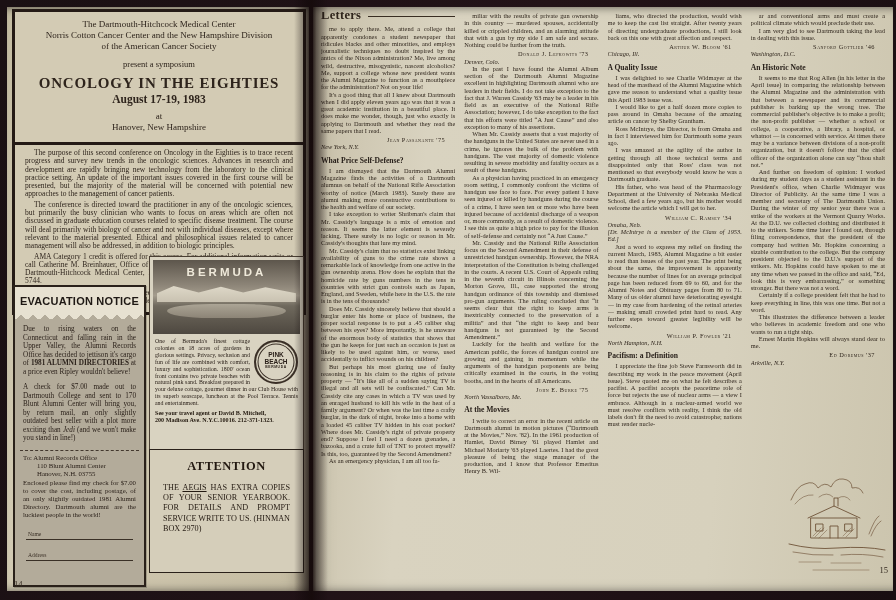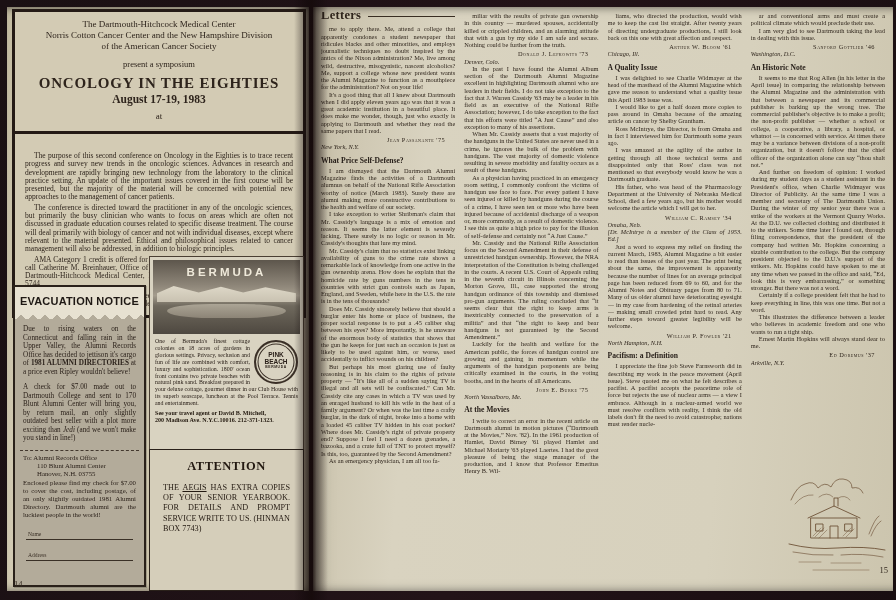--- a/index.html
+++ b/index.html
@@ -18,21 +18,21 @@
   .pagenum{position:absolute;font-size:8.5px;color:#33291f;}
 
   
   .onc-ad{position:absolute;left:5px;top:2px;width:288px;border:3px solid #241a15;background:#d3cbb4;}
   .onc-header{border-bottom:3px solid #241a15;text-align:center;padding:7px 6px 9px;}
   .onc-h1{font-size:9px;line-height:11px;}
   .onc-presents{font-size:8.5px;margin-top:7px;}
   .onc-title{font-size:15px;font-weight:bold;letter-spacing:.8px;margin-top:6px;}
   .onc-dates{font-size:11.5px;font-weight:bold;margin-top:1px;}
   .onc-at{font-size:9px;margin-top:6px;line-height:11px;}
-  .onc-body{padding:18px 10px 0;font-size:7.5px;line-height:8.3px;text-align:justify;}
+  .onc-body{padding:4px 10px 0;font-size:7.5px;line-height:8.3px;text-align:justify;}
   .onc-body p{margin:0 0 2px;text-indent:9px;}
   .onc-footer{text-align:center;font-size:7.3px;line-height:8.4px;padding:1px 24px 6px;}
 
   
   .evac-ad{position:absolute;left:6px;top:278px;width:129px;height:298px;border:2px solid #2a211a;
     background:#b3ab9a;box-shadow:1px 1px 0 rgba(0,0,0,.2);}
   .evac-head{background:#e7e1d1;text-align:center;font-family:"Liberation Sans",sans-serif;
     font-weight:bold;font-size:11px;letter-spacing:.2px;padding:8px 2px 4px;color:#1e1814;}
   .evac-torn{height:8px;background:
     linear-gradient(135deg,#e7e1d1 50%,transparent 50%) 0 0/12px 8px repeat-x,
@@ -59,21 +59,21 @@
   .berm-text{font-size:5.9px;line-height:6.9px;text-align:justify;padding:4px 2px 0;color:#2b211a;}
   .berm-badge{float:right;width:40px;height:40px;border:2px solid #3a2f26;border-radius:50%;
     margin:2px 0 2px 4px;text-align:center;font-weight:bold;color:#2b211a;
     font-family:"Liberation Sans",sans-serif;box-shadow:inset 0 0 0 1.5px #d9d3c1,inset 0 0 0 2.5px #3a2f26;}
   .berm-badge .b1{font-size:6.5px;margin-top:9px;line-height:7px;}
   .berm-badge .b2{font-size:6.5px;line-height:7px;}
   .berm-badge .b3{font-size:3.4px;letter-spacing:.6px;line-height:5px;}
   .berm-contact{font-size:6.1px;line-height:7px;font-weight:bold;padding:3px 2px 0;color:#23190f;}
 
   
-  .att-ad{position:absolute;left:142px;top:442px;width:155px;height:142px;border:1.5px solid #2a211a;
+  .att-ad{position:absolute;left:142px;top:442px;width:155px;height:124px;border:1.5px solid #2a211a;
     background:#d5ceba;box-sizing:border-box;padding:9px 13px;}
   .att-title{text-align:center;font-weight:bold;font-size:12.5px;letter-spacing:.5px;color:#241a12;}
   .att-classes{text-align:center;font-weight:bold;font-size:8.2px;line-height:10px;margin-top:6px;color:#241a12;}
   .att-body{font-size:8.2px;line-height:10.2px;text-align:justify;margin-top:9px;color:#241a12;}
   .att-body .u{text-decoration:underline;}
 
   
   .cols{position:absolute;top:5px;left:8px;right:8px;bottom:16px;display:flex;gap:9px;}
   .col{flex:1;overflow:hidden;text-align:justify;font-size:6.35px;line-height:7.25px;color:#2f251c;}
   .col p{margin:0;text-indent:8px;}
@@ -96,20 +96,21 @@
 
     <div class="onc-ad">
       <div class="onc-header">
         <div class="onc-h1">The Dartmouth-Hitchcock Medical Center</div>
         <div class="onc-h1">Norris Cotton Cancer Center and the New Hampshire Division</div>
         <div class="onc-h1">of the American Cancer Society</div>
         <div class="onc-presents">present a symposium</div>
         <div class="onc-title">ONCOLOGY IN THE EIGHTIES</div>
         <div class="onc-dates">August 17-19, 1983</div>
         <div class="onc-at">at</div>
+        <div class="onc-at" style="margin-top:0">Hanover, New Hampshire</div>
       </div>
       <div class="onc-body">
         <p>The purpose of this second conference on Oncology in the Eighties is to trace recent progress and survey new trends in the oncologic sciences. Advances in research and development are rapidly bringing new technology from the laboratory to the clinical practice setting. An update of the important issues covered in the first course will be presented, but the majority of the material will be concerned with potential new approaches to the management of cancer patients.</p>
         <p>The conference is directed toward the practitioner in any of the oncologic sciences, but primarily the busy clinician who wants to focus on areas which are often not discussed in graduate education courses related to specific disease treatment. The course will deal primarily with biology of cancer and not with individual diseases, except where relevant to the material presented. Ethical and philosophical issues related to cancer management will also be addressed, in addition to biologic principles.</p>
         <p>AMA Category 1 credit is offered for this course. For additional information write or call Catherine M. Breinhauer, Office of Continuing Education in the Health Sciences, Dartmouth-Hitchcock Medical Center, Hanover, New Hampshire 03756. (603) 646-5744.</p>
       </div>
       <div class="onc-footer">
         <div>This program immediately preceeds the Gordon Research Conference on</div>
         <div>Cancer at Colby Sawyer College in New London, New Hampshire</div>
       </div>
@@ -147,21 +148,21 @@
         <span>One of Bermuda's finest cottage colonies on 18 acres of gardens in glorious settings. Privacy, seclusion and fun of life are combined with comfort, luxury and sophistication. 1800' ocean front contains two private beaches with natural pink sand. Breakfast prepared in your deluxe cottage, gourmet dinner in our Club House with its superb seascape, luncheon at the Pool Terrace. Tennis and entertainment.</span>
       </div>
       <div class="berm-contact">
         <div>See your travel agent or David B. Mitchell,</div>
         <div>200 Madison Ave. N.Y.C.10016. 212-371-1323.</div>
       </div>
     </div>
 
     <div class="att-ad">
       <div class="att-title">ATTENTION</div>
-      <div class="att-body"><span>THE </span><span class="u">AEGIS</span><span> HAS EXTRA COPIES OF YOUR SENIOR YEARBOOK. FOR DETAILS AND PROMPT SERVICE WRITE TO US. (HINMAN BOX 7743)</span></div>
+      <div class="att-body"><span>THE </span><span class="u">AEGIS</span><span> HAS EXTRA COPIES OF YOUR SENIOR YEARBOOK. FOR DETAILS AND PROMPT SERVICE WRITE TO US. (HINMAN BOX 2970)</span></div>
     </div>
 
     <div class="pagenum" style="left:7px;bottom:2px;">14</div>
   </div>
 
   <div class="page page-right">
     <div class="cols">
 
       <div class="col">
         <div class="letters-head">

